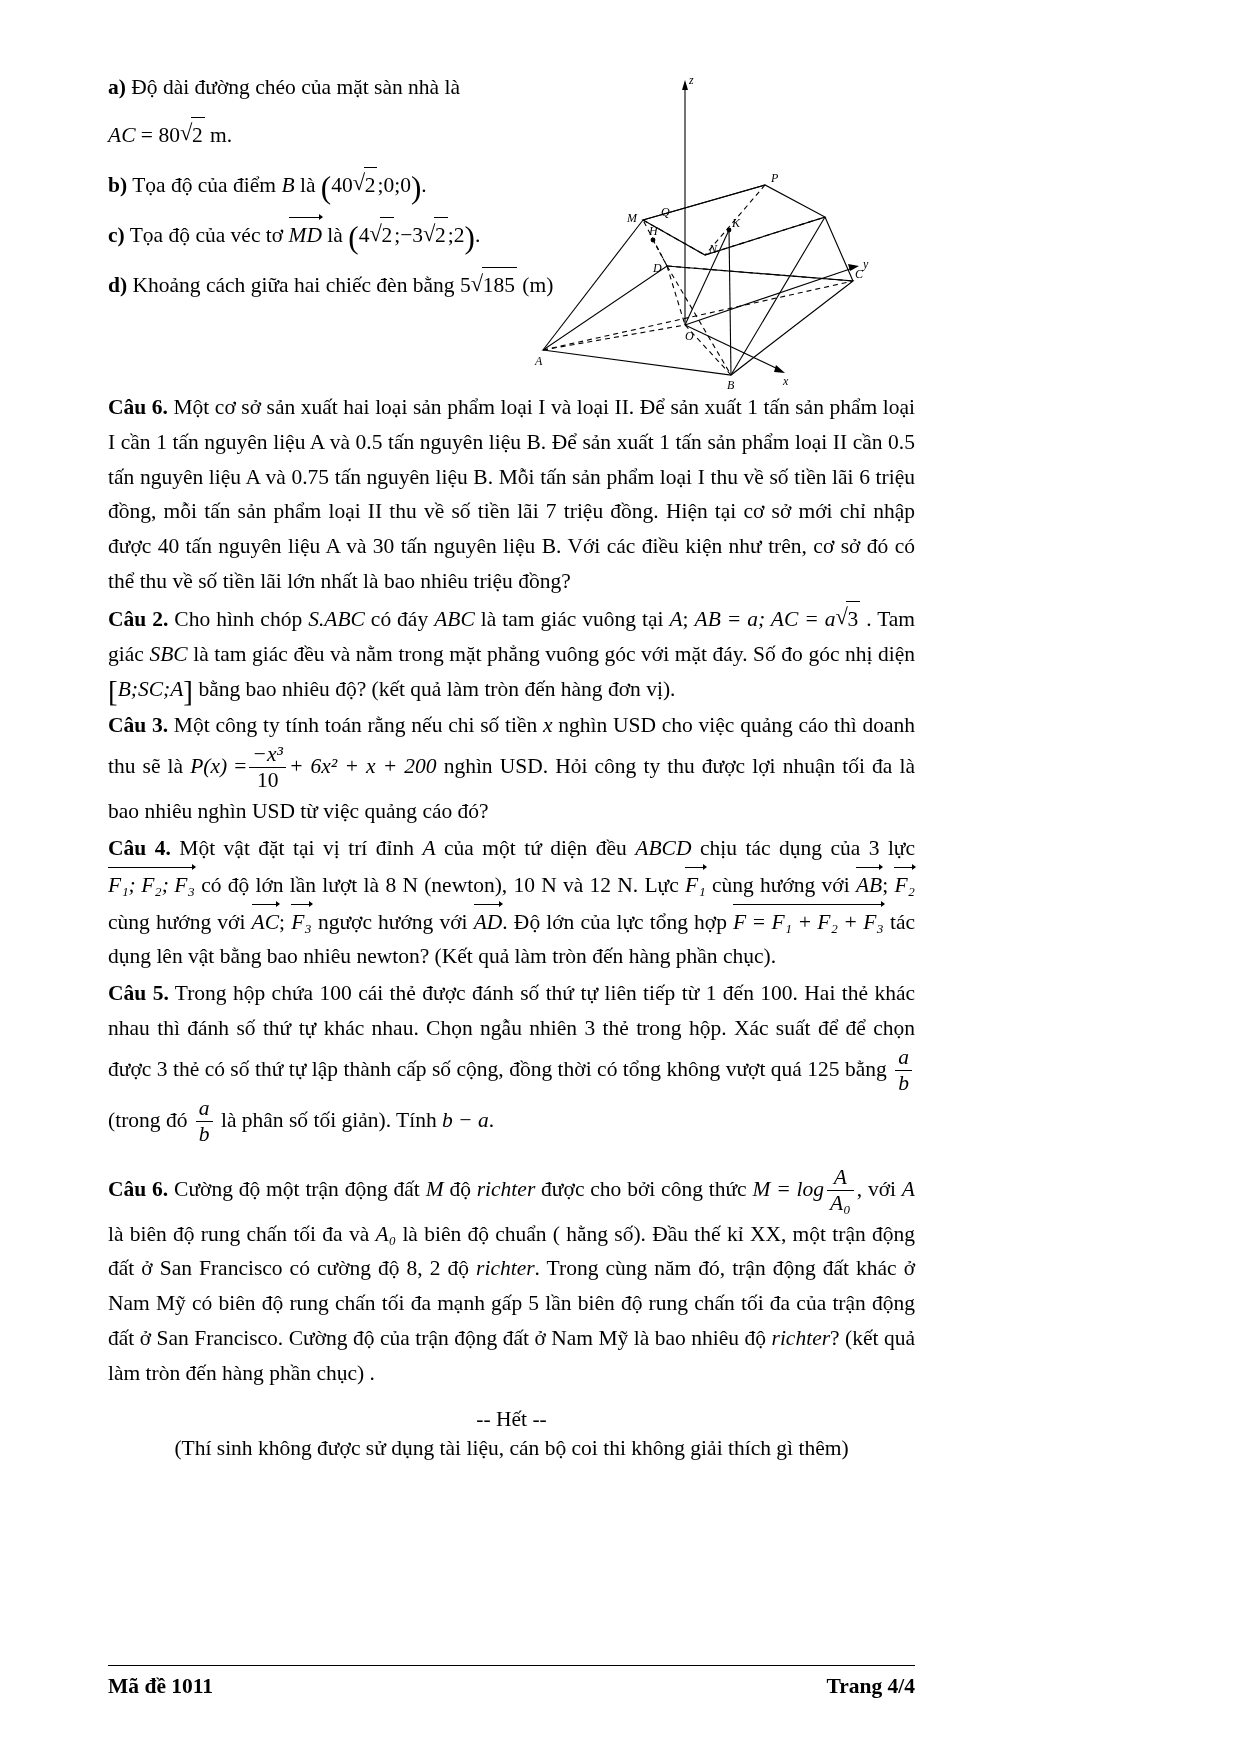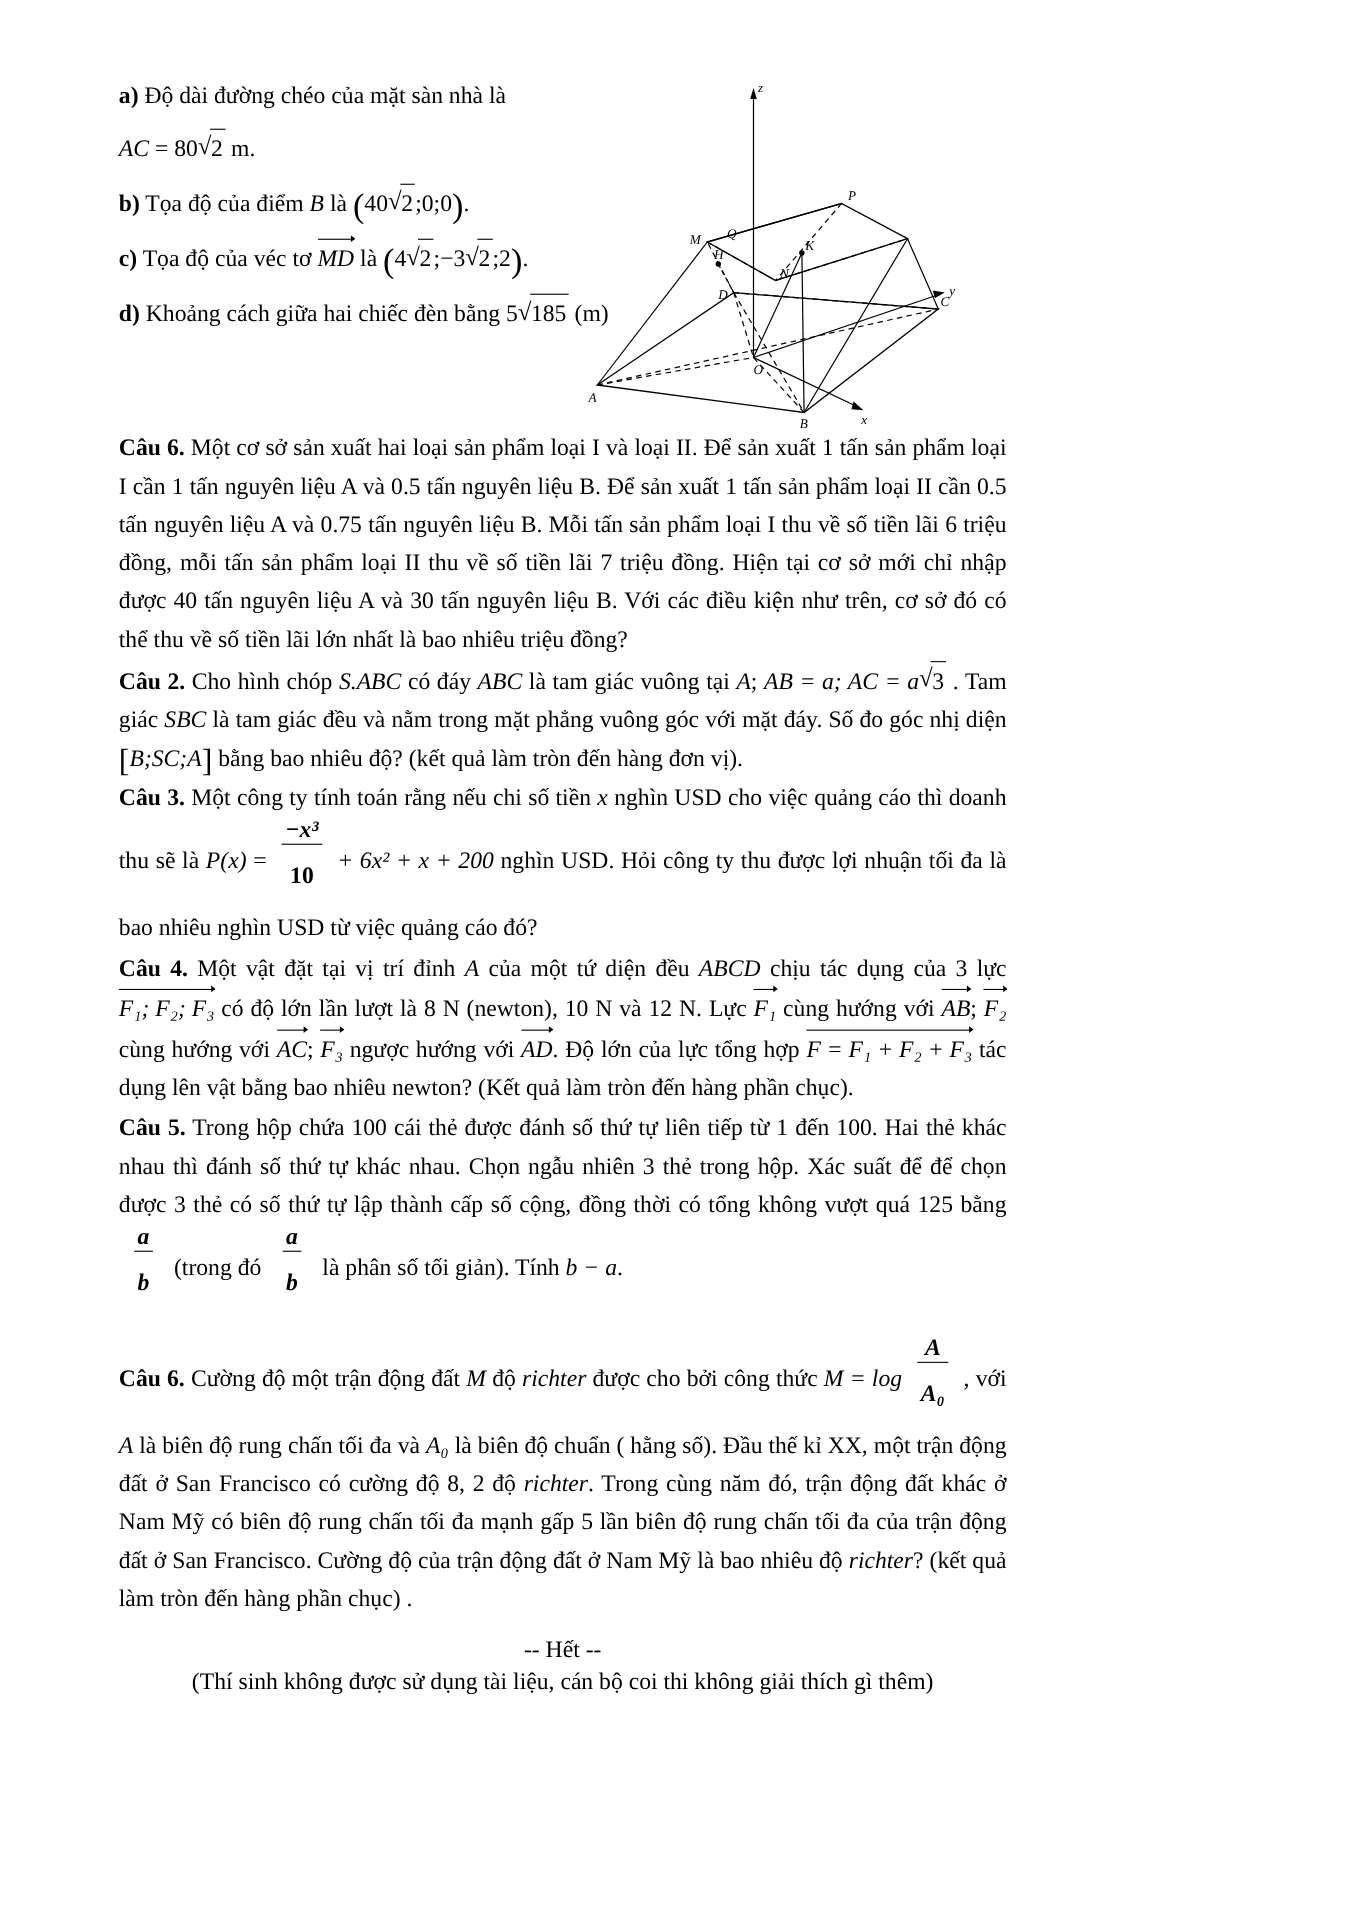--- a/index.html
+++ b/index.html
@@ -104,28 +104,27 @@
     position: absolute;
     right: -1px; top: 1px;
     border-left: 4px solid #000;
     border-top: 3px solid transparent;
     border-bottom: 3px solid transparent;
   }
   .frac {
     display: inline-block;
     vertical-align: middle;
     text-align: center;
-    margin: 0 14px;
+    margin: 0 3px;
     line-height: 1.16;
     position: relative;
     top: -0.05em;
-    font-weight: bold;
   }
   .frac > .num { display: block; padding: 0 3px; }
-  .frac > .den { display: block; border-top: 1.2px solid #000; padding: 16px 3px; }
+  .frac > .den { display: block; border-top: 1.2px solid #000; padding: 0 3px; }
 
   .section-head { margin-top: 30px; margin-bottom: 4px; }
   .q { margin-bottom: 2px; }
 
   .het { text-align: center; font-weight: normal; margin-top: 16px; font-size: 21.5px; }
   .note { text-align: center; font-size: 21.5px; margin-top: 4px; }
 
   .footer {
     position: absolute;
     left: 108px;
@@ -319,13 +318,17 @@
     <span class="mi">A₀</span>
     <span>là biên độ chuẩn ( hằng số). Đầu thế kỉ</span>
     <span class="mn">XX</span><span>, một trận động đất ở San Francisco có cường độ 8, 2 độ</span>
     <span class="ital">richter</span><span>. Trong cùng năm đó, trận động đất khác ở Nam Mỹ có biên độ rung chấn tối đa mạnh gấp 5 lần biên độ rung chấn tối đa của trận động đất ở San Francisco. Cường độ của trận động đất ở Nam Mỹ là bao nhiêu độ</span>
     <span class="ital">richter</span><span>? (kết quả làm tròn đến hàng phần chục) .</span>
   </div>
 
   <div class="het">-- Hết --</div>
   <div class="note">(Thí sinh không được sử dụng tài liệu, cán bộ coi thi không giải thích gì thêm)</div>
 
+  <div class="footer">
+    <span>Mã đề 1011</span>
+    <span>Trang 4/4</span>
+  </div>
 </div>
 
 </body></html>

